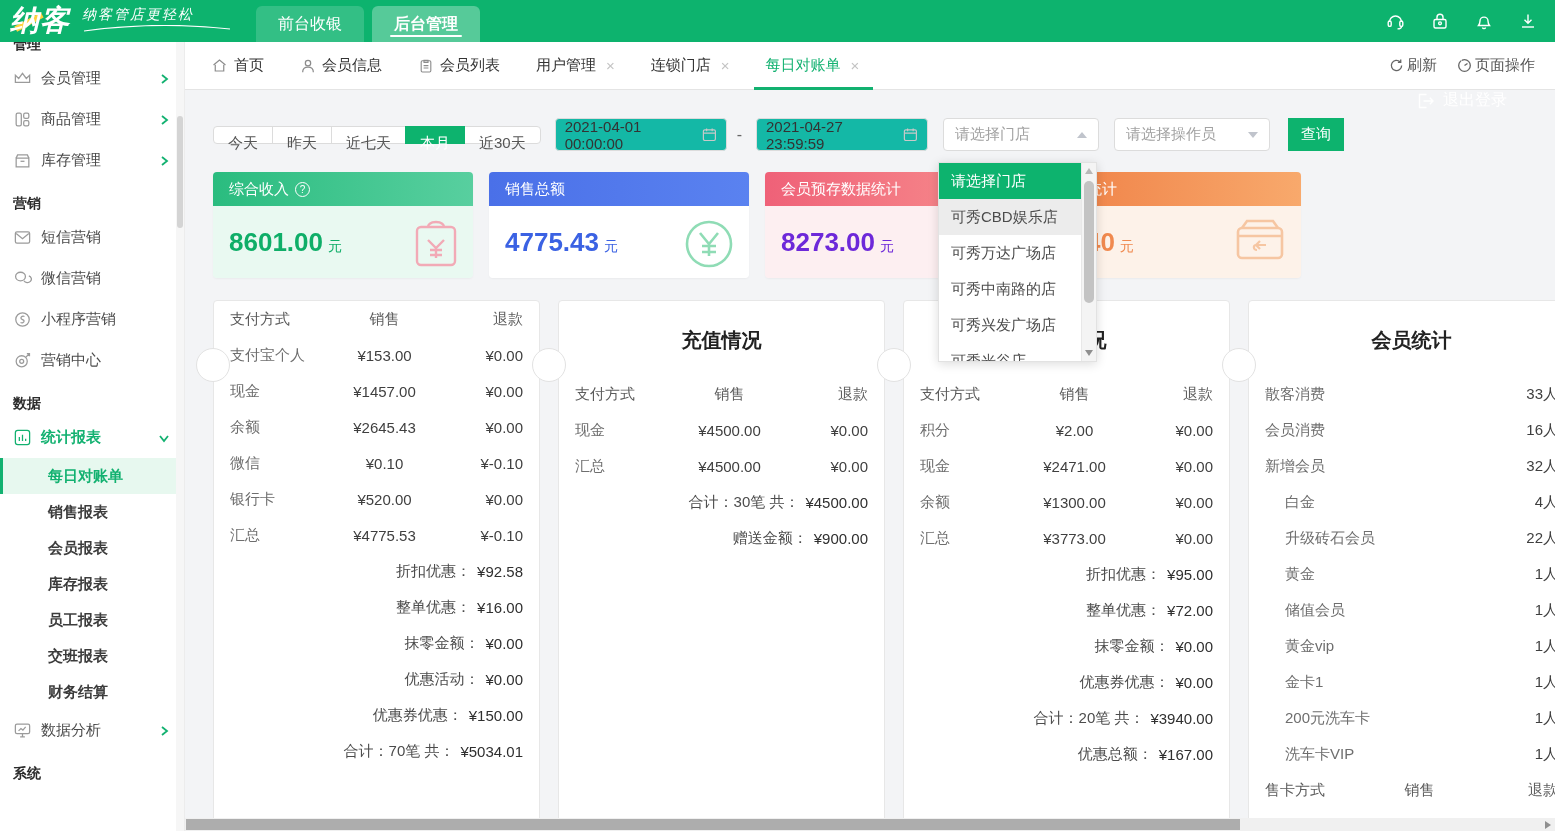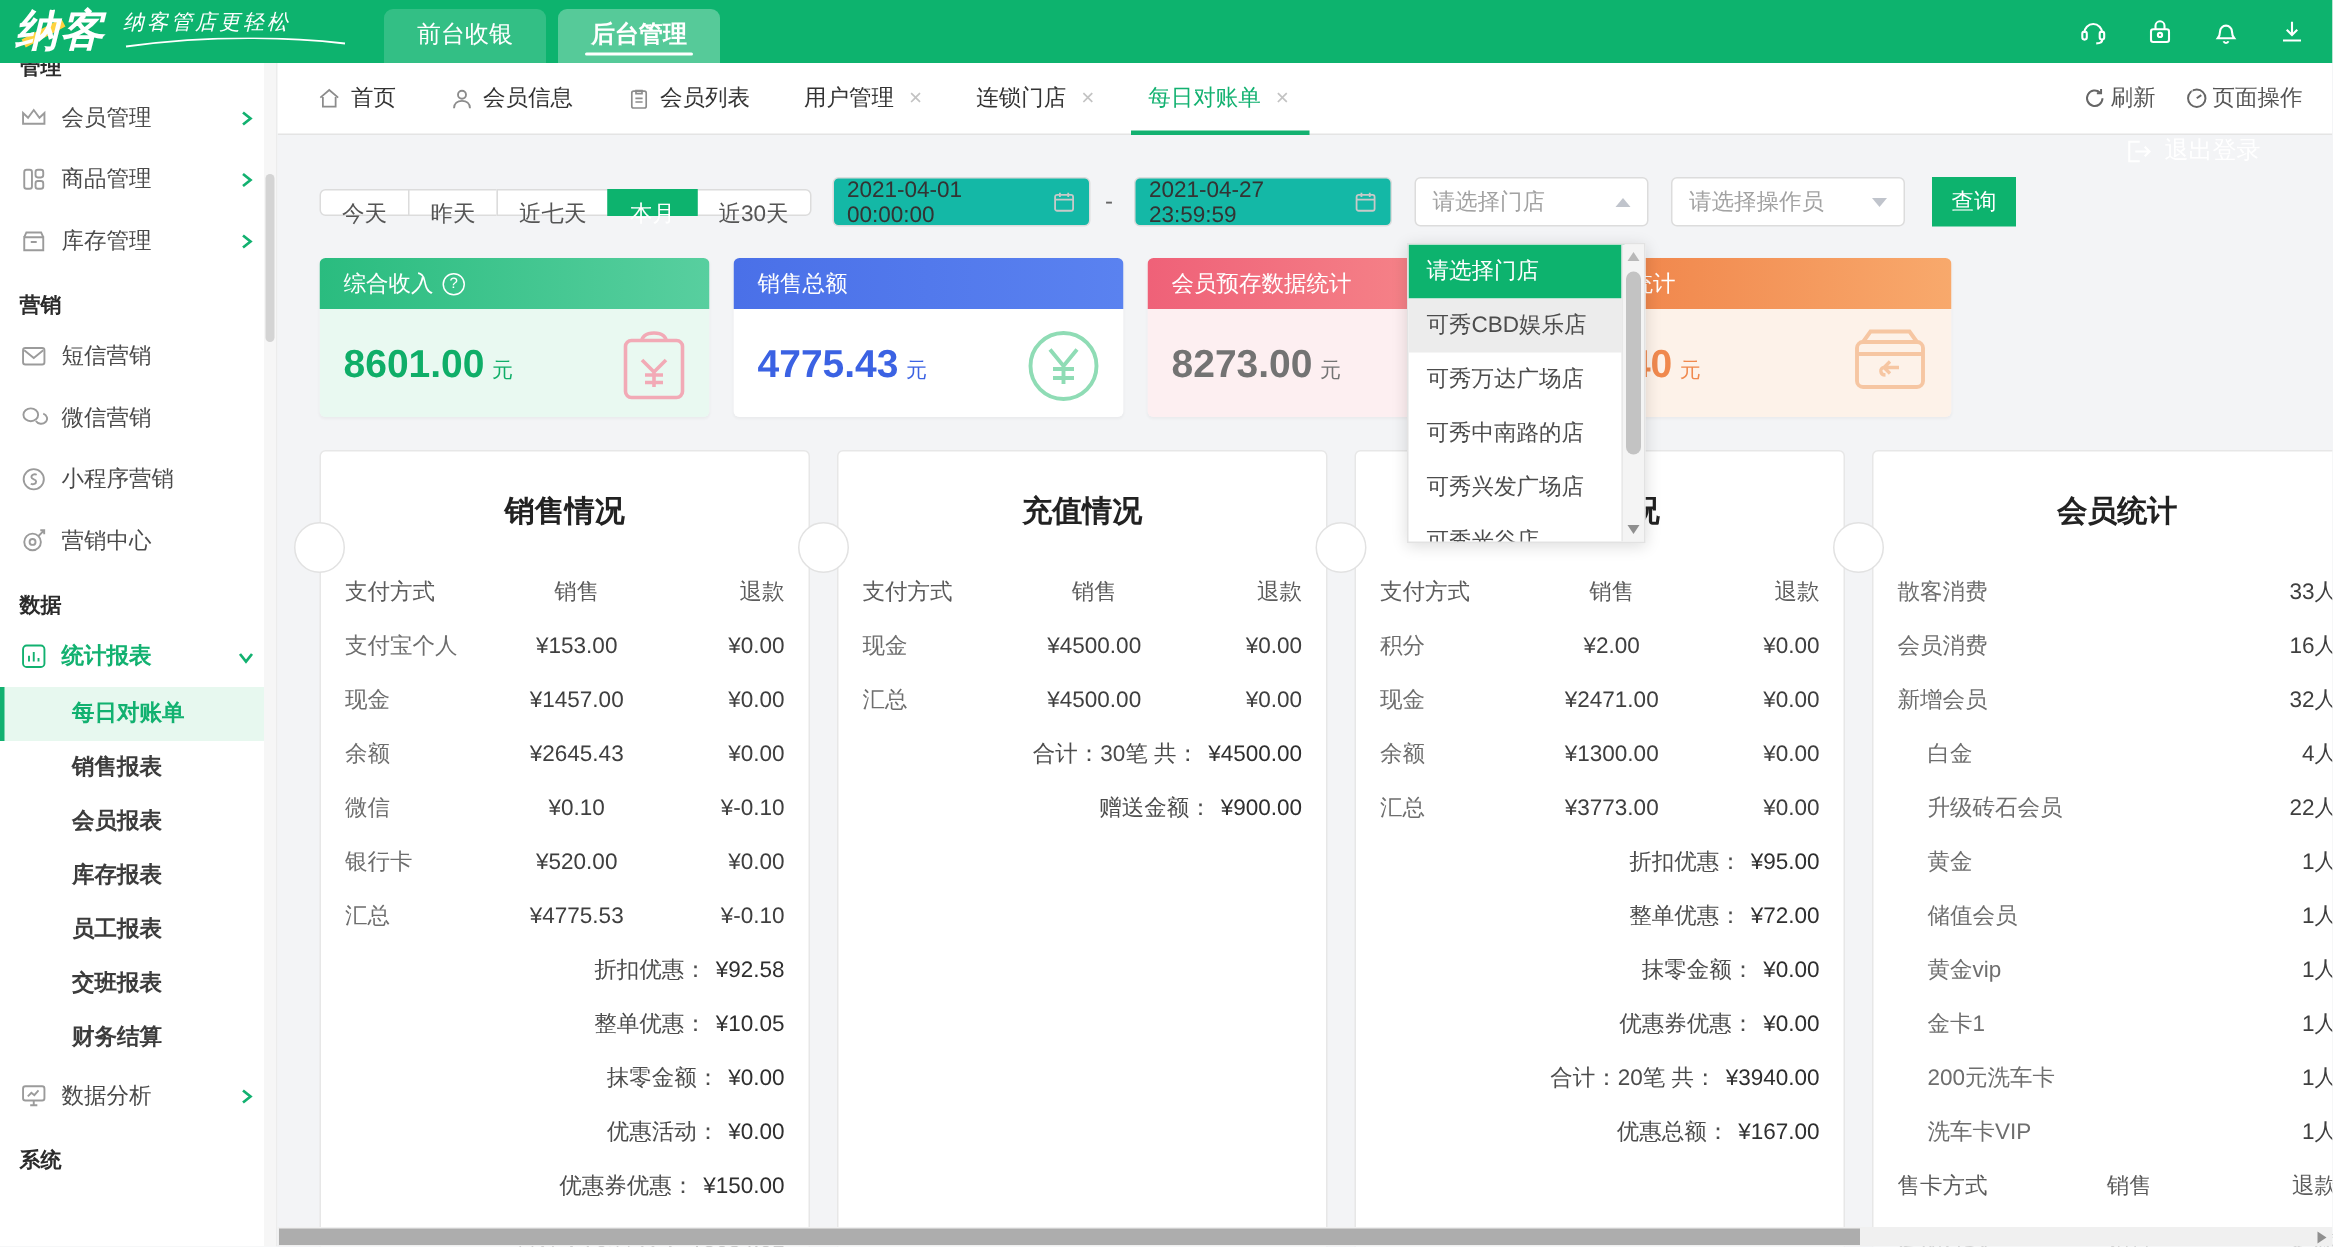--- a/index.html
+++ b/index.html
@@ -78,21 +78,21 @@
   .card-icon{position:absolute;right:14px;top:12px;}
   .qmark{width:15px;height:15px;border:1px solid #fff;border-radius:50%;font-size:10px;line-height:13px;text-align:center;display:inline-block;}
   .card-green .card-head{background:linear-gradient(90deg,#2abc7f,#58cf9f);}
   .card-green .card-body{background:#e9f9f1;}
   .card-green .card-value,.card-green .card-unit{color:#0fae68;}
   .card-blue .card-head{background:linear-gradient(90deg,#4a70e8,#5a82f0);}
   .card-blue .card-body{background:#fff;}
   .card-blue .card-value,.card-blue .card-unit{color:#3b62e3;}
   .card-pink .card-head{background:linear-gradient(90deg,#ef6178,#f8918f);}
   .card-pink .card-body{background:#fdeff1;}
-  .card-pink .card-value,.card-pink .card-unit{color:#737373;}
+  .card-pink .card-value,.card-pink .card-unit{color:#6d28d9;}
   .card-orange .card-head{background:linear-gradient(90deg,#ef7f45,#f8a96c);}
   .card-orange .card-body{background:#fdf2e9;}
   .card-orange .card-value,.card-orange .card-unit{color:#f0894e;}
 
   
   .panels-row{display:flex;margin-top:22px;position:relative;}
   .panel{width:327px;height:560px;background:#fff;border:1px solid #e7e7e7;border-radius:4px;margin-right:18px;flex-shrink:0;}
   .panel-title{text-align:center;font-size:20px;font-weight:bold;color:#222;padding-top:26px;height:75px;}
   .trow{display:grid;grid-template-columns:100px 1fr 84px;align-items:center;height:36px;padding:0 16px;font-size:15px;}
   .trow .c1{text-align:left;color:#6e6e6e;}
@@ -451,21 +451,20 @@
                   <path d="M5 18h44M9 10l5-7h26l5 7"></path>
                   <path d="M33 27H23c-3 0-3 5 1 5M23 27l4-4M23 27l4 4" stroke-width="2.2"></path>
                 </svg>
             </div>
           </div>
         </div>
 
         <div class="panels-row">
 
           <div class="panel">
-            <div class="panel-title">销售情况</div>
             <div class="trow thead">
               <span class="c1">支付方式</span>
               <span class="c2">销售</span>
               <span class="c3">退款</span>
             </div>
             <div class="trow">
                 <span class="c1">支付宝个人</span>
                 <span class="c2">¥153.00</span>
                 <span class="c3">¥0.00</span>
               </div>
@@ -493,21 +492,21 @@
                 <span class="c1">汇总</span>
                 <span class="c2">¥4775.53</span>
                 <span class="c3">¥-0.10</span>
               </div>
             <div class="srow">
                 <span class="slab">折扣优惠：</span>
                 <span class="sval">¥92.58</span>
               </div>
             <div class="srow">
                 <span class="slab">整单优惠：</span>
-                <span class="sval">¥10.05</span>
+                <span class="sval">¥16.00</span>
               </div>
             <div class="srow">
                 <span class="slab">抹零金额：</span>
                 <span class="sval">¥0.00</span>
               </div>
             <div class="srow">
                 <span class="slab">优惠活动：</span>
                 <span class="sval">¥0.00</span>
               </div>
             <div class="srow">

